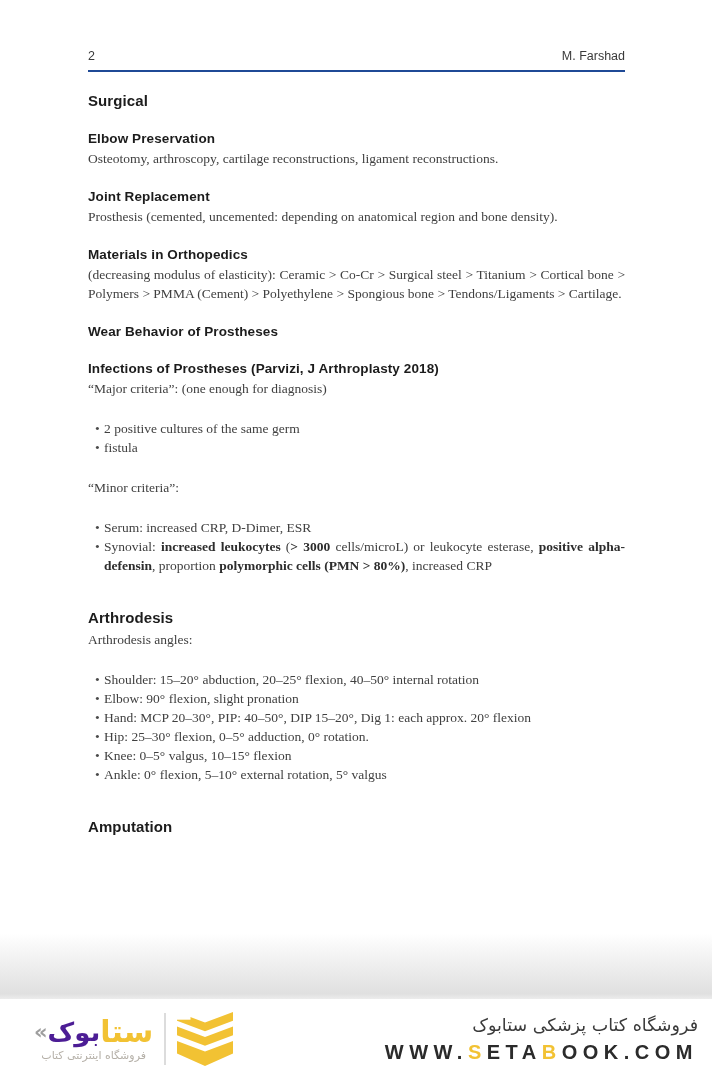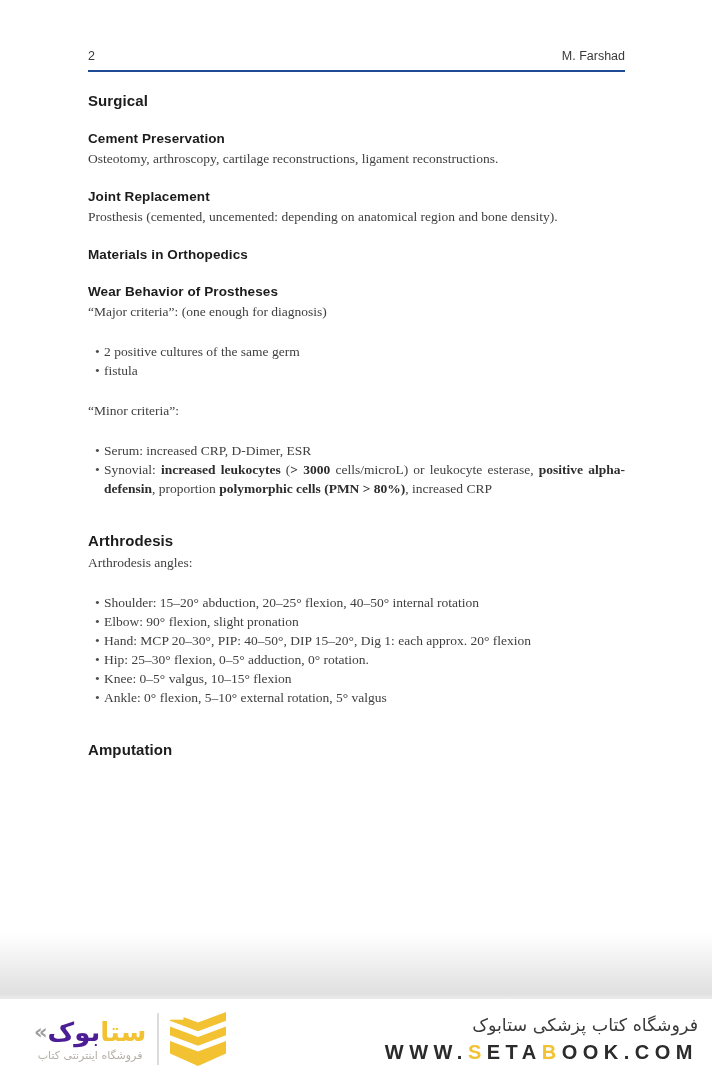--- a/index.html
+++ b/index.html
@@ -52,21 +52,21 @@
   .footer {
     position:absolute; left:0; bottom:0; width:712px; height:80px; background:#ffffff;
     display:flex; align-items:center; justify-content:space-between;
     padding:0 14px 0 34px;
   }
   .logo { display:flex; align-items:center; }
   .logo-text { display:flex; flex-direction:column; align-items:center; }
   .wordmark { display:flex; direction:ltr; align-items:center; font-family:"DejaVu Sans", sans-serif; font-weight:700; }
   .wm-guillemet { font-size:21px; color:#9e9e9e; margin-right:2px; letter-spacing:-2px; }
   .wm-gray { font-size:26px; color:#4c1d95; line-height:30px; }
-  .wm-yellow { font-size:26px; color:#F2C233; line-height:30px; }
+  .wm-yellow { font-size:30px; color:#F2C233; line-height:30px; }
   .logo-subtitle {
     font-family:"DejaVu Sans", sans-serif; font-size:11px; color:#b5b0a8;
     margin-top:2px; direction:rtl;
   }
   .logo-divider { width:2px; height:52px; background:#dcdcdc; margin:0 11px; }
   .logo-emblem { width:56px; height:58px; }
 
   .footer-right { text-align:right; }
   .store-line {
     font-family:"DejaVu Sans", sans-serif; font-size:17.5px; color:#3a3a3a;
@@ -84,30 +84,32 @@
 <div class="page">
   <div class="content">
 
     <div class="runhead">
       <span>2</span>
       <span>M. Farshad</span>
     </div>
 
     <div class="ahead first">Surgical</div>
 
-    <div class="bhead">Cement Preservation</div>
+    <div class="bhead">Elbow Preservation</div>
     <p class="para">Osteotomy, arthroscopy, cartilage reconstructions, ligament reconstructions.</p>
 
     <div class="bhead">Joint Replacement</div>
     <p class="para">Prosthesis (cemented, uncemented: depending on anatomical region and bone density).</p>
 
     <div class="bhead">Materials in Orthopedics</div>
+    <p class="para">(decreasing modulus of elasticity): Ceramic &gt; Co-Cr &gt; Surgical steel &gt; Titanium &gt; Cortical bone &gt; Polymers &gt; PMMA (Cement) &gt; Polyethylene &gt; Spongious bone &gt; Tendons/Ligaments &gt; Cartilage.</p>
 
     <div class="bhead">Wear Behavior of Prostheses</div>
 
+    <div class="bhead">Infections of Prostheses (Parvizi, J Arthroplasty 2018)</div>
     <p class="para">“Major criteria”: (one enough for diagnosis)</p>
 
     <ul class="blist">
       <li>
         <span class="blt">•</span>
         <span class="btxt">2 positive cultures of the same germ</span>
       </li>
       <li>
         <span class="blt">•</span>
         <span class="btxt">fistula</span>

